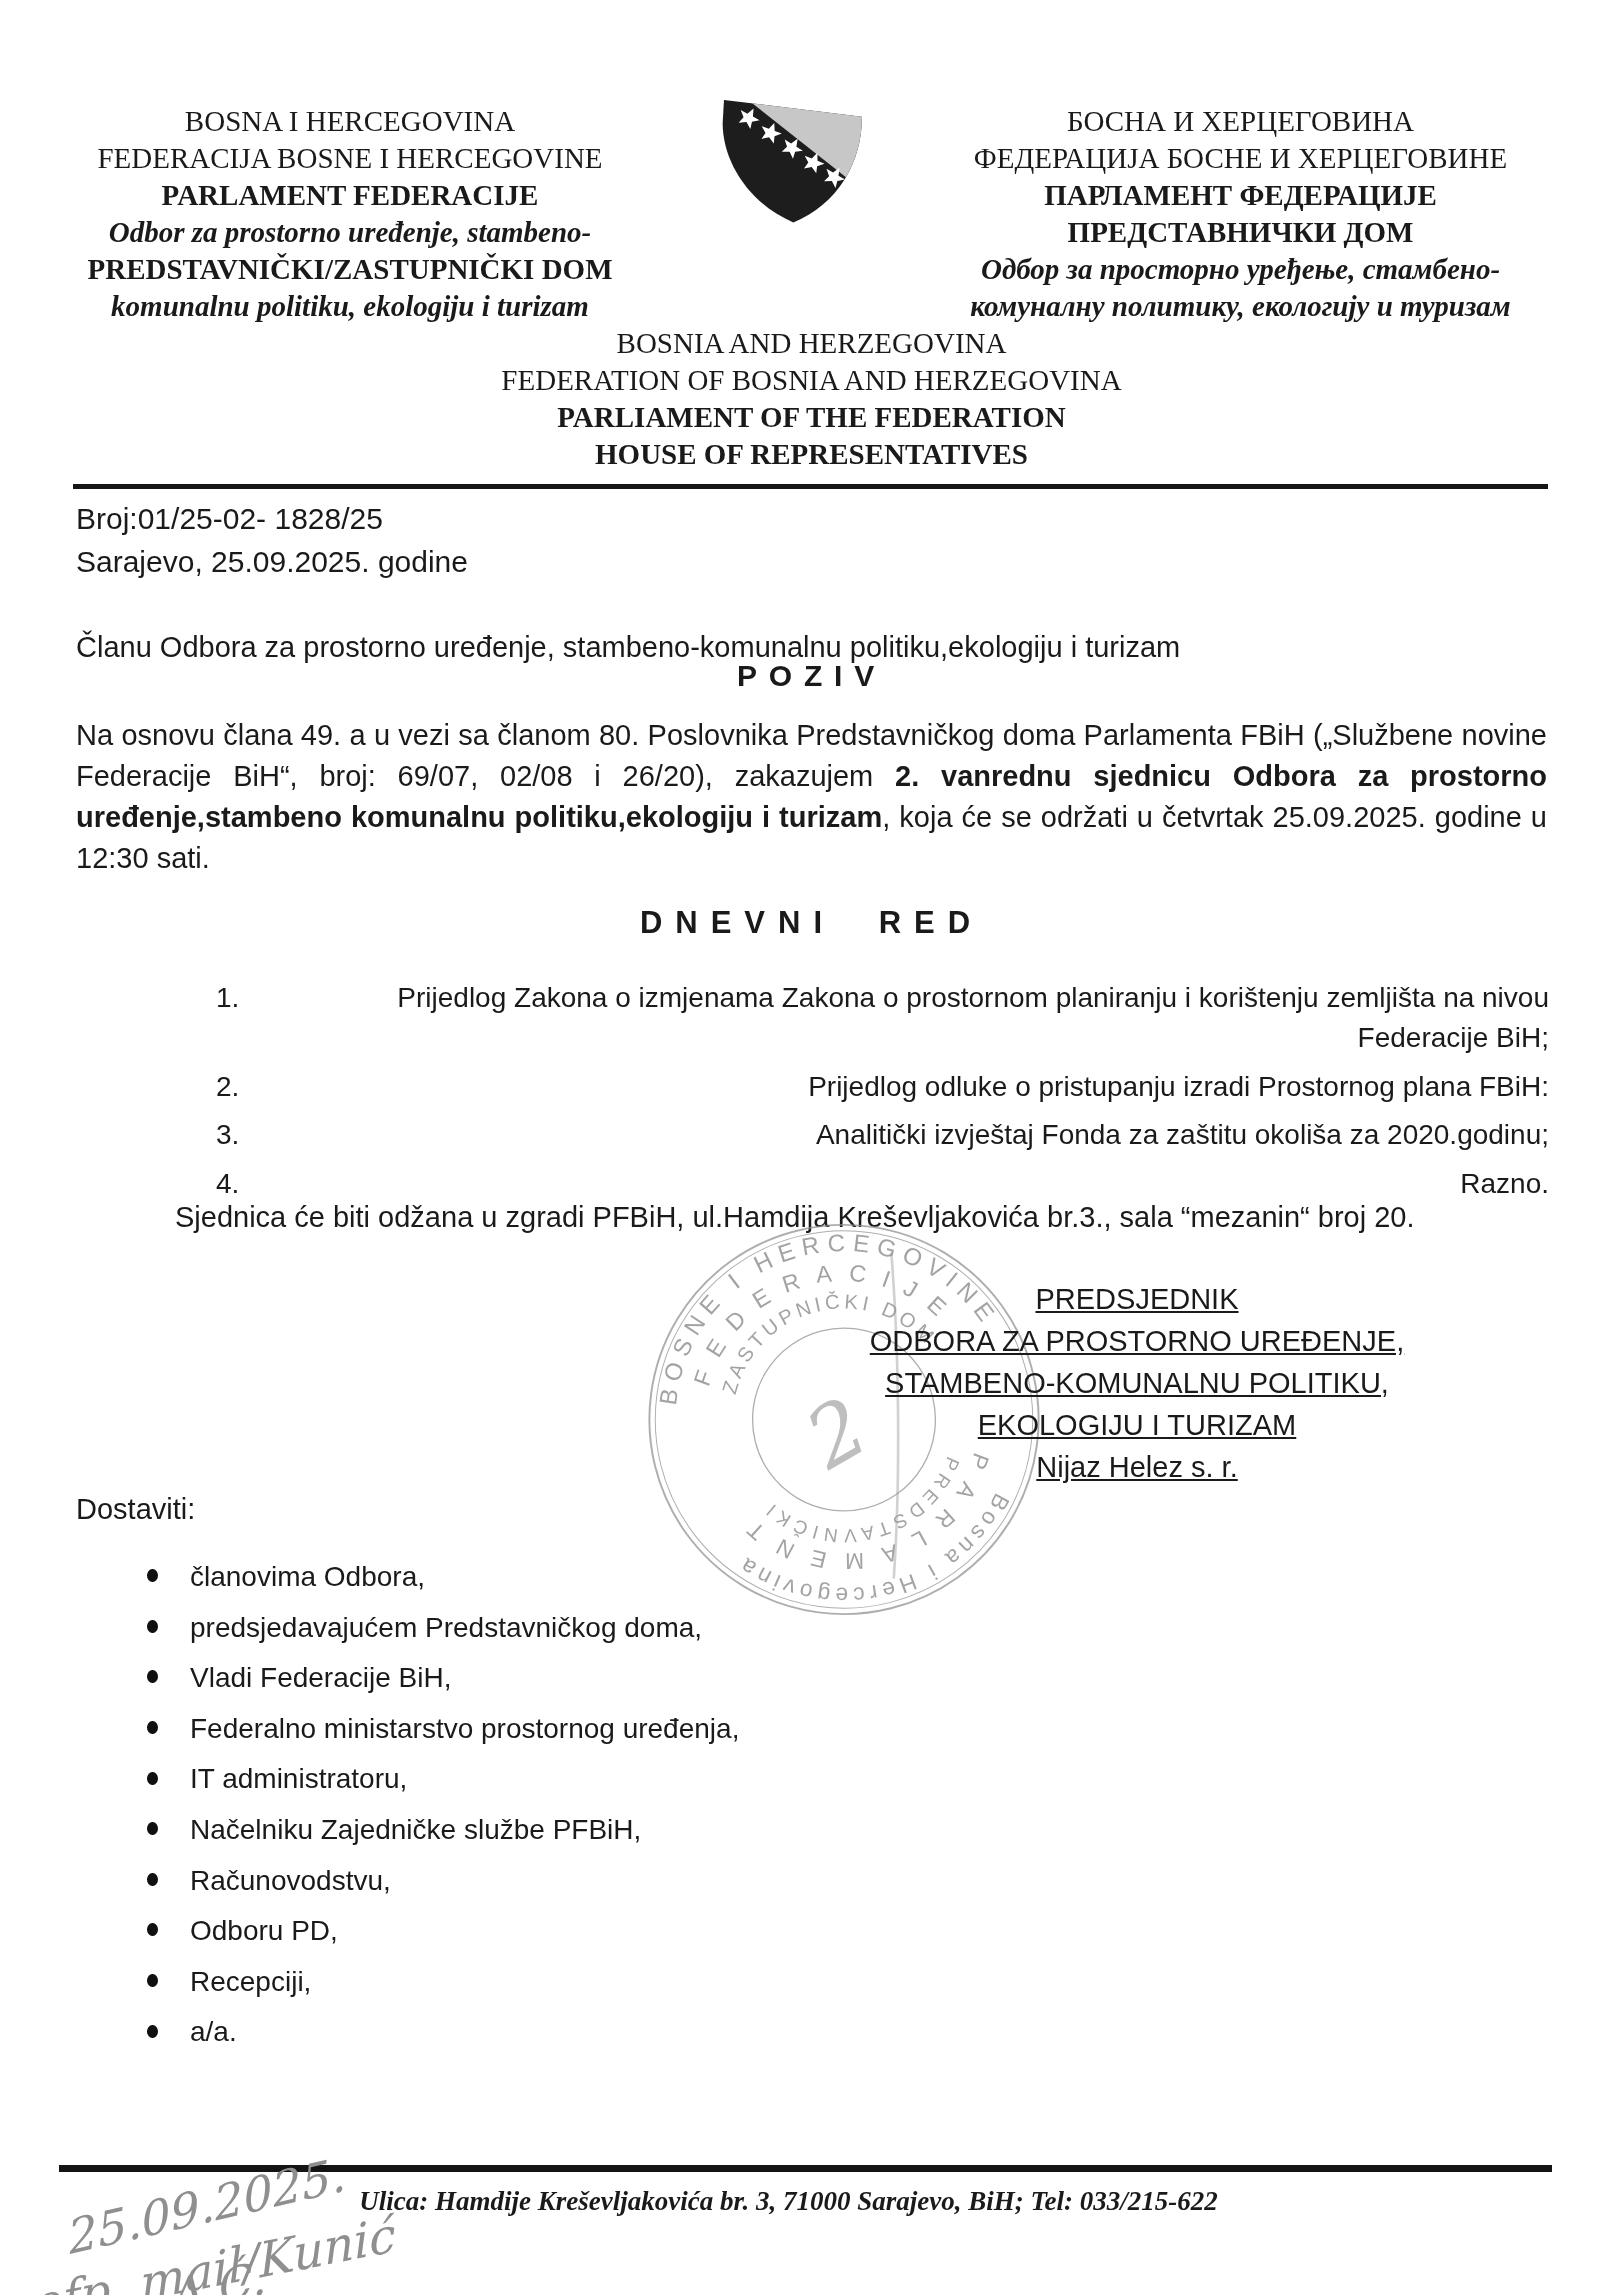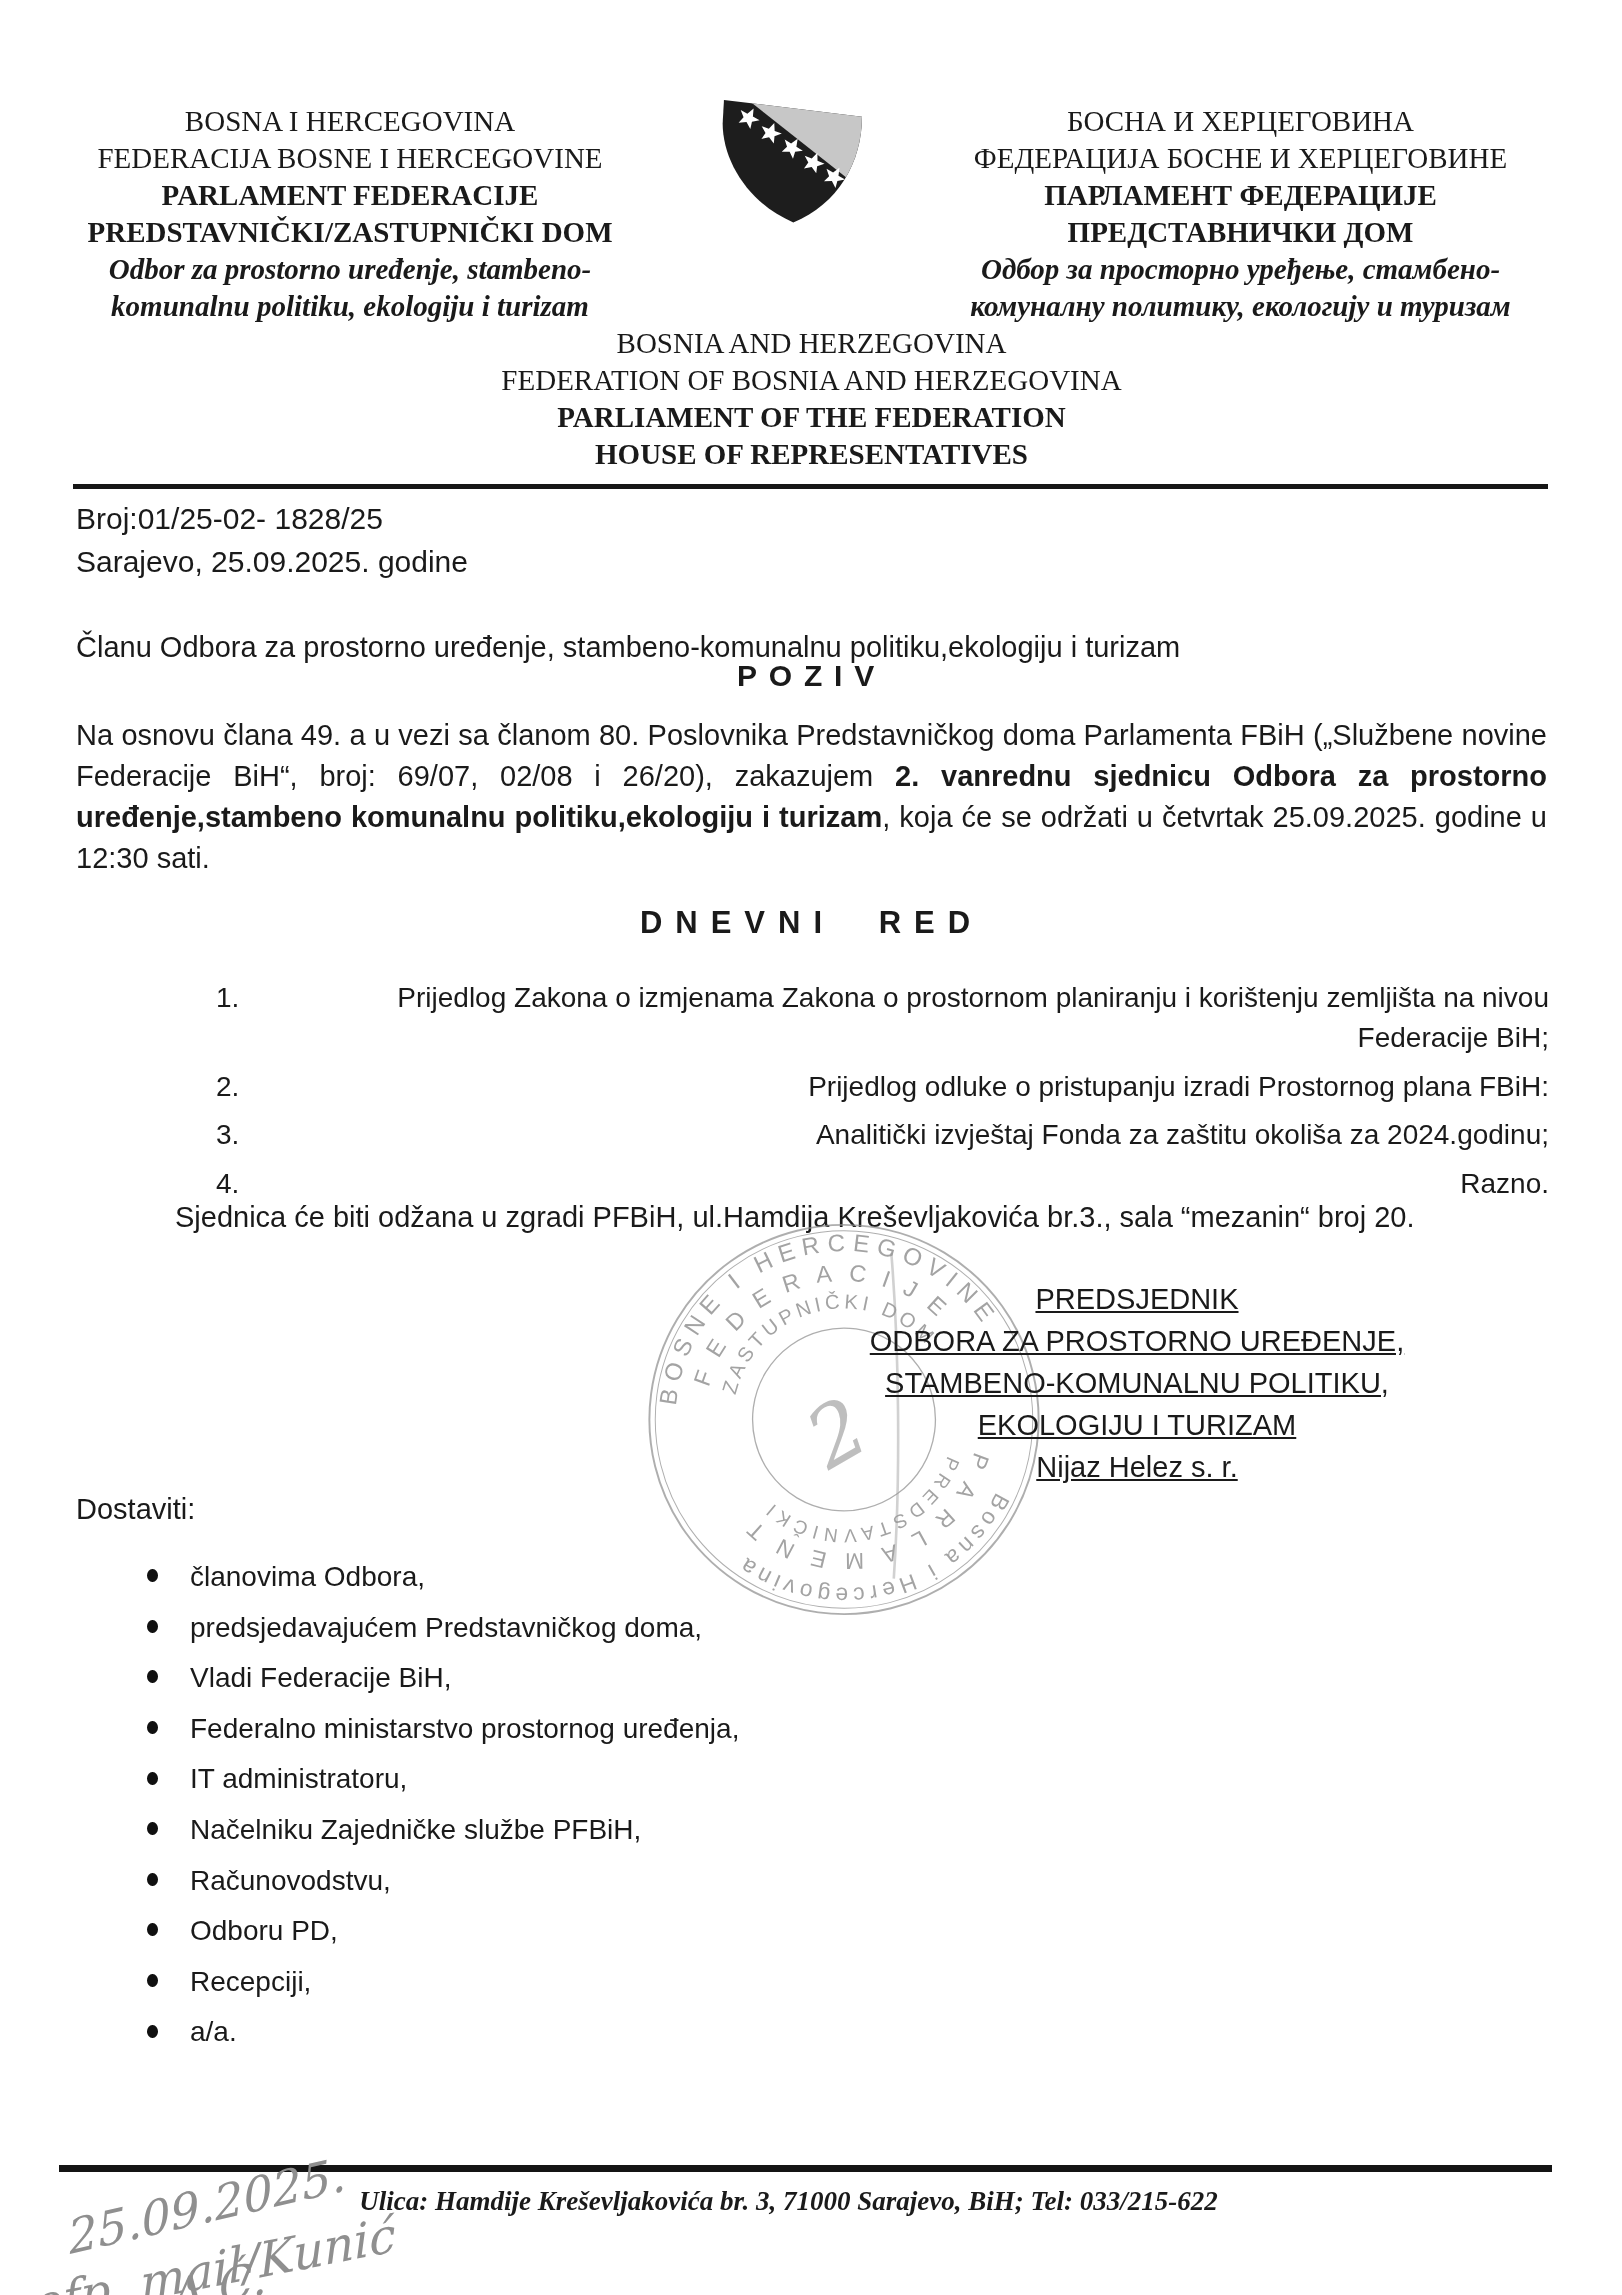--- a/index.html
+++ b/index.html
@@ -57,22 +57,22 @@
 </style>
 </head>
 <body>
 
 <div class="page">
 
   <div class="lh-block lh-left">
     <span class="lh-line">BOSNA I HERCEGOVINA</span>
     <span class="lh-line">FEDERACIJA BOSNE I HERCEGOVINE</span>
     <span class="lh-line lh-b">PARLAMENT FEDERACIJE</span>
+    <span class="lh-line lh-bi">Odbor za prostorno uređenje, stambeno-</span>
     <span class="lh-line lh-b">PREDSTAVNIČKI/ZASTUPNIČKI DOM</span>
-    <span class="lh-line lh-bi">Odbor za prostorno uređenje, stambeno-</span>
     <span class="lh-line lh-bi">komunalnu politiku, ekologiju i turizam</span>
   </div>
 
   <svg class="abs coat" viewBox="0 0 250 215" aria-hidden="true">
     <defs>
       <clipPath id="shieldClip">
           <path d="M20,14 L233,40 C233,110 196,175 127,203 C62,176 18,112 18,50 Z"></path>
         </clipPath>
       <path id="starP" d="M0,-11 L3.2,-3.4 L11,-3.4 L4.9,1.8 L6.8,9 L0,4.6 L-6.8,9 L-4.9,1.8 L-11,-3.4 L-3.2,-3.4 Z"></path>
     </defs>
@@ -112,21 +112,21 @@
   <div class="abs addressee">Članu Odbora za prostorno uređenje, stambeno-komunalnu politiku,ekologiju i turizam</div>
   <div class="abs title-poziv">POZIV</div>
 
   <p class="abs body-par"><span>Na osnovu člana 49. a u vezi sa članom 80. Poslovnika Predstavničkog doma Parlamenta FBiH („Službene novine Federacije BiH“, broj: 69/07, 02/08 i 26/20), zakazujem </span><span class="bold">2. vanrednu sjednicu Odbora za prostorno uređenje,stambeno komunalnu politiku,ekologiju i turizam</span><span>, koja će se održati u četvrtak 25.09.2025. godine u 12:30 sati.</span></p>
 
   <div class="abs agenda-title">DNEVNI RED</div>
 
   <ol class="abs agenda">
     <li>Prijedlog Zakona o izmjenama Zakona o prostornom planiranju i korištenju zemljišta na nivou Federacije BiH;</li>
     <li>Prijedlog odluke o pristupanju izradi Prostornog plana FBiH:</li>
-    <li>Analitički izvještaj Fonda za zaštitu okoliša za 2024.godinu;</li>
+    <li>Analitički izvještaj Fonda za zaštitu okoliša za 2020.godinu;</li>
     <li>Razno.</li>
   </ol>
 
   <p class="abs session-note">Sjednica će biti odžana u zgradi PFBiH, ul.Hamdija Kreševljakovića br.3.,  sala “mezanin“ broj 20.</p>
 
   <svg class="abs stamp" viewBox="0 0 640 660" aria-hidden="true">
     <defs>
       <path id="stArcA" d="M 62,330 A 258,258 0 0 1 578,330"></path>
       <path id="stArcB" d="M 108,330 A 212,212 0 0 1 532,330"></path>
       <path id="stArcC" d="M 150,330 A 170,170 0 0 1 490,330"></path>

